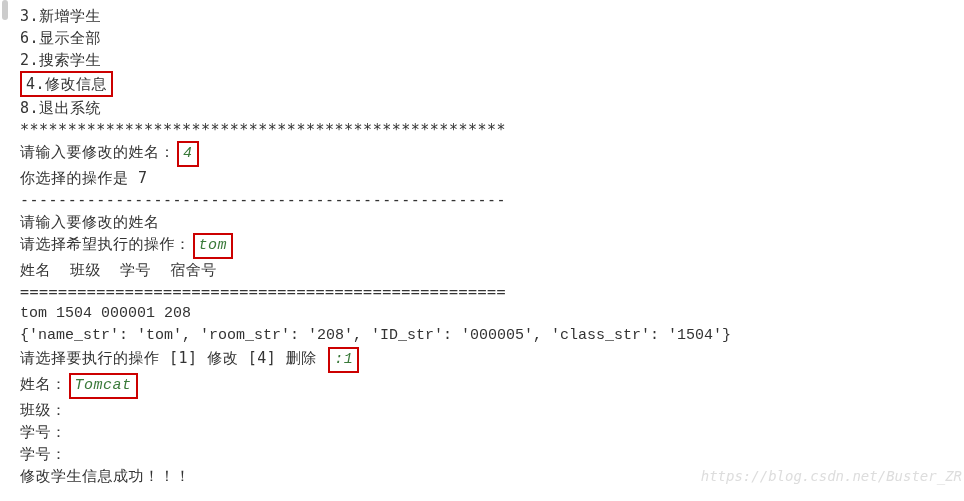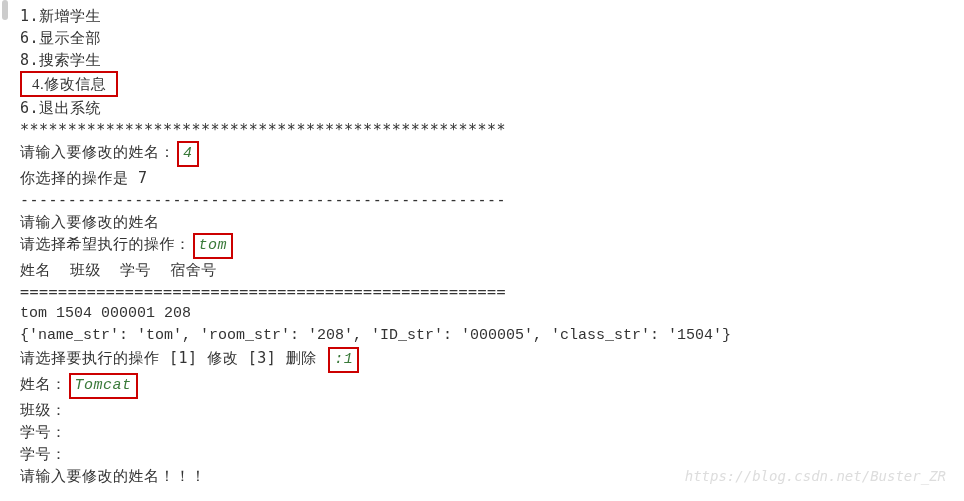--- a/index.html
+++ b/index.html
@@ -30,27 +30,26 @@
       border: 2px solid #c00;
       padding: 0 4px;
       color: #3a7a3a;
       font-style: italic;
       font-family: "Consolas", "Courier New", monospace;
       display: inline-block;
       margin-left: 2px;
     }
     .highlight-box {
       border: 2px solid #c00;
-      padding: 0 10px;
+      padding: 0 4px;
       display: inline-block;
-      font-family: Liberation Serif, serif;
     }
     .watermark {
       position: absolute;
-      right: 18px;
+      right: 2px;
       bottom: 5px;
       color: #ddd;
       font-family: "Consolas", monospace;
       font-size: 14px;
       font-style: italic;
     }
     .scrollbar-left {
       position: absolute;
       left: 2px;
       top: 0;
@@ -58,35 +57,35 @@
       height: 20px;
       background: #ccc;
       border-radius: 3px;
     }
   </style>
 </head>
 <body>
 
 <div class="scrollbar-left"></div>
 
-<div class="line">1.新增学生</div>
+<div class="line">3.新增学生</div>
 <div class="line">6.显示全部</div>
-<div class="line">8.搜索学生</div>
+<div class="line">2.搜索学生</div>
 <div class="line"><span class="highlight-box">4.修改信息</span></div>
-<div class="line">6.退出系统</div>
+<div class="line">8.退出系统</div>
 <div class="line">***************************************************</div>
 <div class="line"><span>请输入要修改的姓名：</span><span class="input-box">4</span></div>
 <div class="line">你选择的操作是 7</div>
 <div class="line">---------------------------------------------------</div>
 <div class="line">请输入要修改的姓名</div>
 <div class="line"><span>请选择希望执行的操作：</span><span class="input-box">tom</span></div>
 <div class="line">姓名  班级  学号  宿舍号</div>
 <div class="line">===================================================</div>
 <div class="line mono">tom 1504 000001 208</div>
 <div class="line mono">{'name_str': 'tom', 'room_str': '208', 'ID_str': '000005', 'class_str': '1504'}</div>
-<div class="line"><span>请选择要执行的操作 [1] 修改 [3] 删除 </span><span class="input-box">:1</span></div>
+<div class="line"><span>请选择要执行的操作 [1] 修改 [4] 删除 </span><span class="input-box">:1</span></div>
 <div class="line"><span>姓名：</span><span class="input-box">Tomcat</span></div>
 <div class="line">班级：</div>
 <div class="line">学号：</div>
 <div class="line">学号：</div>
-<div class="line">请输入要修改的姓名！！！</div>
+<div class="line">修改学生信息成功！！！</div>
 
 <div class="watermark">https://blog.csdn.net/Buster_ZR</div>
 
 </body></html>

